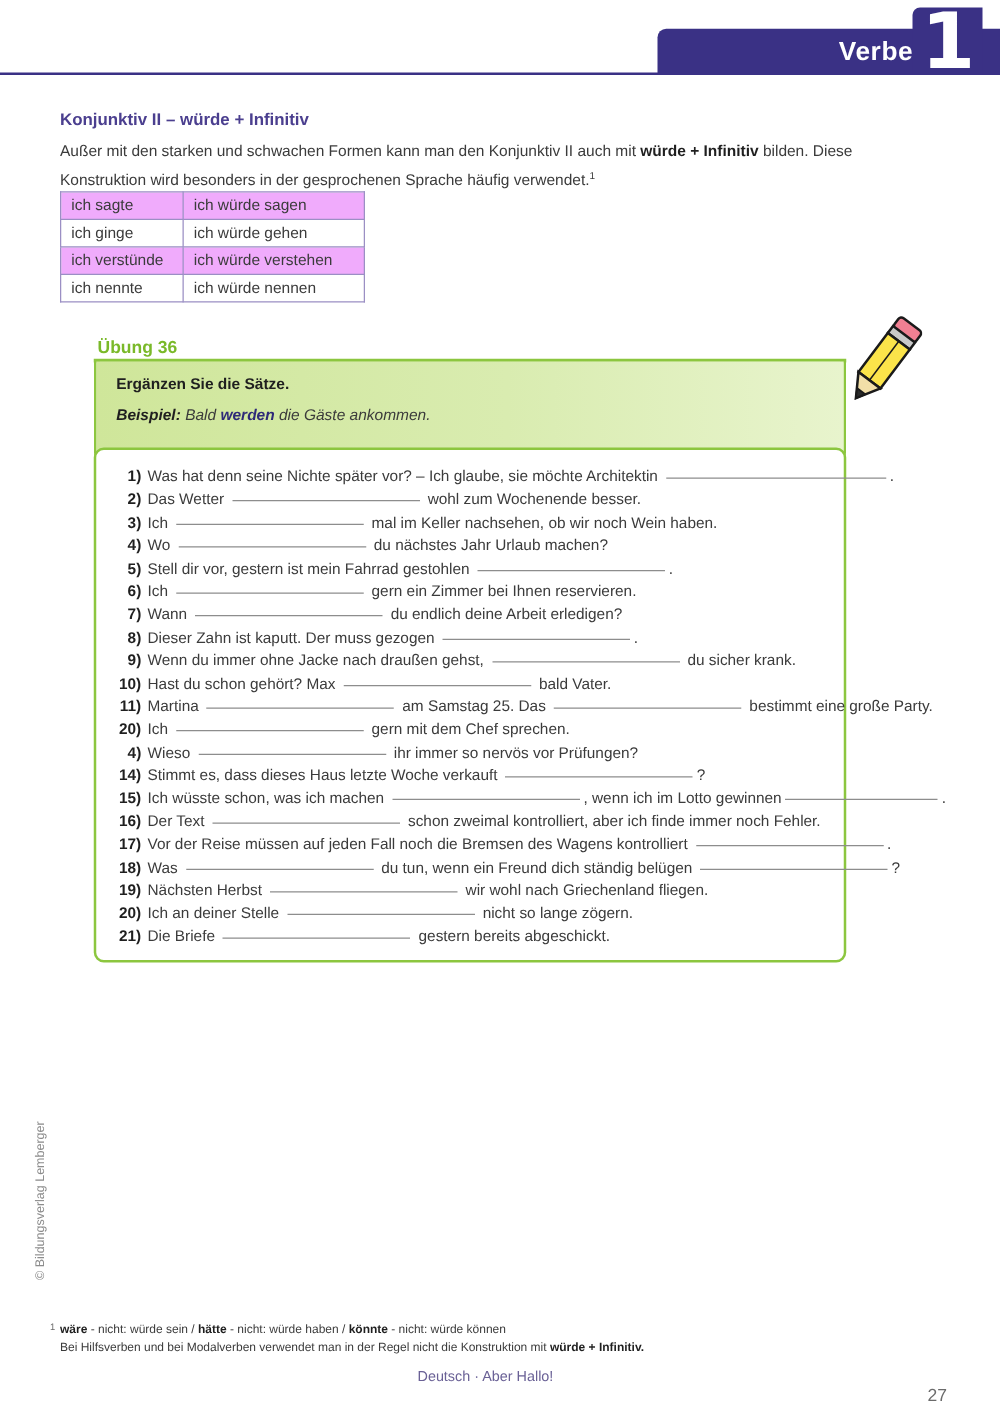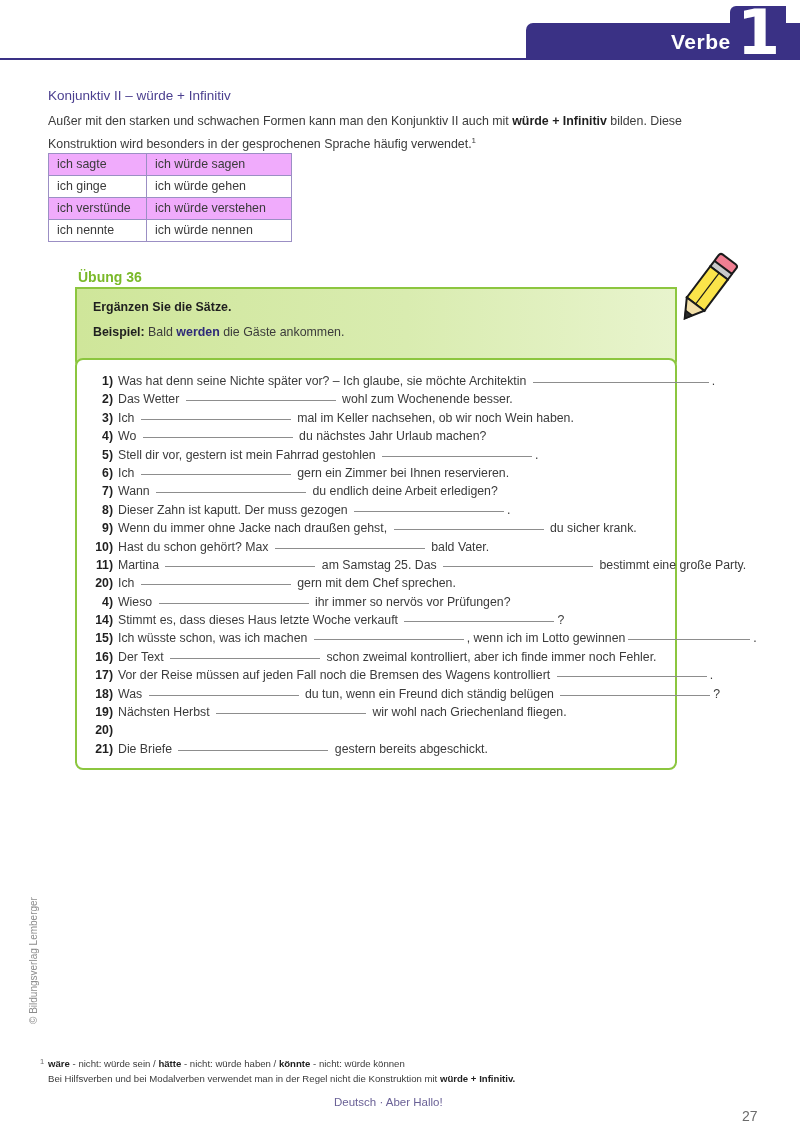--- a/index.html
+++ b/index.html
@@ -64,21 +64,21 @@
     background: #3a3185;
     border-radius: 6px 0 0 0;
     z-index: 2;
   }
 
   
   .section-title {
     position: absolute;
     left: 48px; top: 88px;
     font-size: 13.5px;
-    font-weight: normal;
+    font-weight: bold;
     color: #4b3f8f;
   }
   .intro {
     position: absolute;
     left: 48px; top: 112px;
     width: 660px;
     font-size: 12.4px;
     line-height: 19px;
     color: #3b3b3b;
   }
@@ -136,20 +136,21 @@
     left: 16px; top: 11px;
     font-size: 12.4px;
     font-weight: bold;
     color: #1f1f1f;
   }
   .instr-line2 {
     position: absolute;
     left: 16px; top: 36px;
     font-size: 12.4px;
     color: #3b3b3b;
+    font-style: italic;
   }
   .instr-line2 .lbl { font-weight: bold; color: #1f1f1f; }
   .instr-line2 .hl { font-weight: bold; color: #2e2a78; }
 
   
   .pencil {
     position: absolute;
     left: 676px; top: 248px;
     width: 62px; height: 82px;
     z-index: 5;
@@ -371,20 +372,21 @@
       <div class="q-row">
         <span class="q-num">18)</span>
         <span>Was <span class="blank b-lg"></span> du tun, wenn ein Freund dich ständig belügen <span class="blank b-lg"></span>?</span>
       </div>
       <div class="q-row">
         <span class="q-num">19)</span>
         <span>Nächsten Herbst <span class="blank b-lg"></span> wir wohl nach Griechenland fliegen.</span>
       </div>
       <div class="q-row">
         <span class="q-num">20)</span>
+        <span>Ich an deiner Stelle <span class="blank b-lg"></span> nicht so lange zögern.</span>
       </div>
       <div class="q-row">
         <span class="q-num">21)</span>
         <span>Die Briefe <span class="blank b-lg"></span> gestern bereits abgeschickt.</span>
       </div>
     </div>
 </div>
 
 <div class="copyright">© Bildungsverlag Lemberger</div>
 

